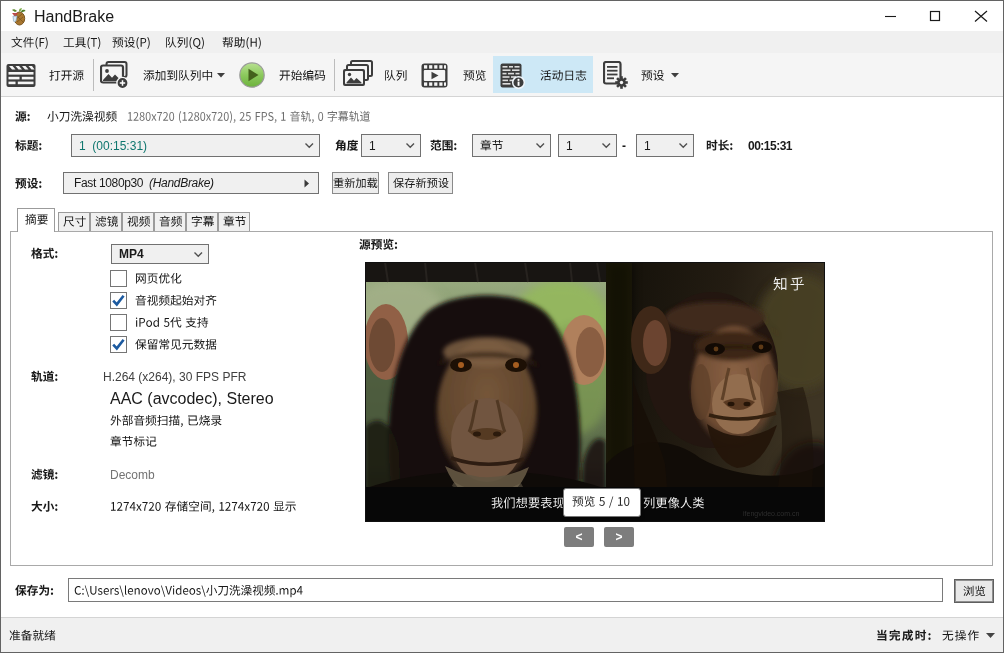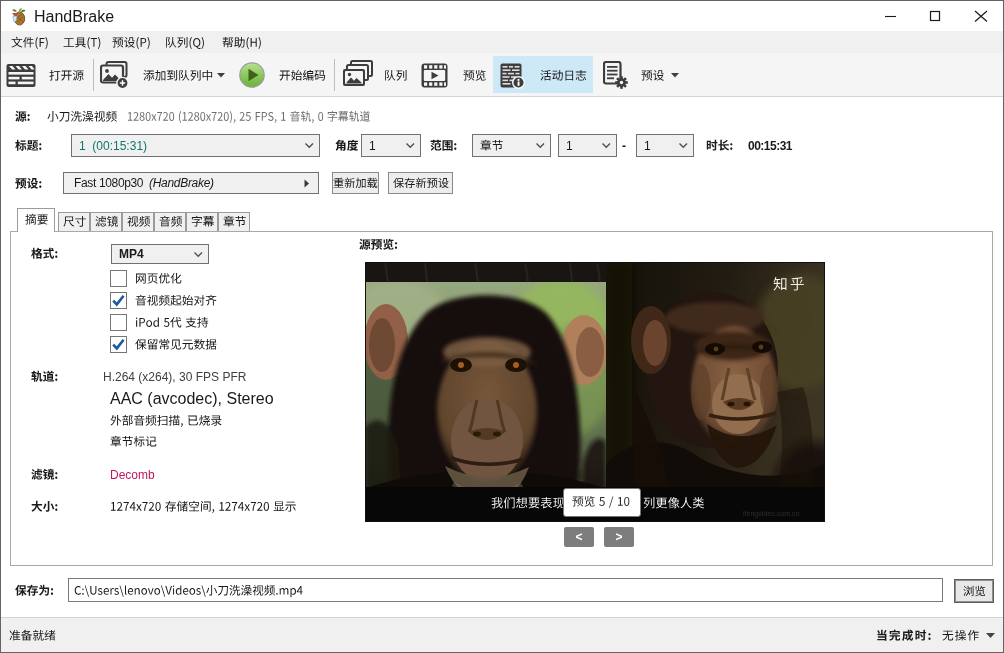--- a/index.html
+++ b/index.html
@@ -696,21 +696,21 @@
         <use href="#g112" x="35.1"></use>
       </g>
     </svg>
 <svg style="position:absolute;left:30.0px;top:463.6px;overflow:visible" width="29" height="19">
       <g transform="translate(0,13.7)" fill="#1a1a1a">
         <use href="#g113" x="0.0"></use>
         <use href="#g114" x="11.7"></use>
         <use href="#g33" x="23.4"></use>
       </g>
     </svg>
-<div style="position:absolute;left:109.0px;top:464.5px;font-size:12px;color:#be185d;font-weight:normal;font-style:normal;letter-spacing:0px;white-space:pre;line-height:18px">Decomb</div>
+<div style="position:absolute;left:109.0px;top:464.5px;font-size:12px;color:#737373;font-weight:normal;font-style:normal;letter-spacing:0px;white-space:pre;line-height:18px">Decomb</div>
 <svg style="position:absolute;left:30.0px;top:495.6px;overflow:visible" width="29" height="19">
       <g transform="translate(0,13.7)" fill="#1a1a1a">
         <use href="#g115" x="0.0"></use>
         <use href="#g116" x="11.7"></use>
         <use href="#g33" x="23.4"></use>
       </g>
     </svg>
 <svg style="position:absolute;left:109.0px;top:495.6px;overflow:visible" width="188" height="19">
       <g transform="translate(0,13.7)" fill="#1a1a1a">
         <use href="#g40" x="0.0"></use>

